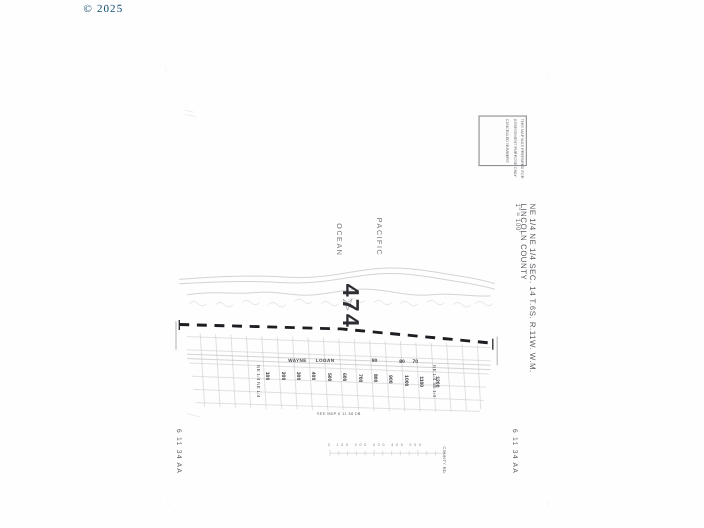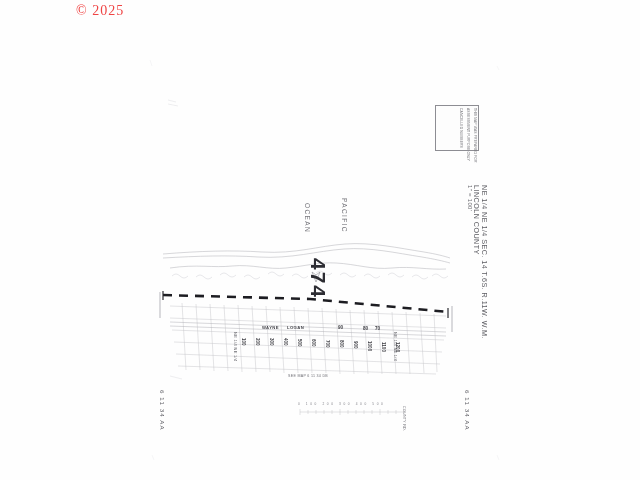--- a/index.html
+++ b/index.html
@@ -2,22 +2,22 @@
 <html><head>
 <meta charset="utf-8">
 <style>
   html,body{margin:0;padding:0;background:#ffffff;}
   body{width:640px;height:480px;overflow:hidden;
        font-family:"Liberation Sans",sans-serif;color:#4a4a4a;}
 
   #page{position:relative;width:640px;height:480px;background:#fefefe;overflow:hidden;}
 
   
-  .watermark{position:absolute;left:76px;top:3px;font-size:14px;letter-spacing:1px;
-             color:#ef4444;font-family:"Liberation Serif",serif;white-space:nowrap;}
+  .watermark{position:absolute;left:76px;top:3px;font-size:10px;letter-spacing:1px;
+             color:#0c4a6e;font-family:"Liberation Serif",serif;white-space:nowrap;}
 
   
   .rot{position:absolute;transform-origin:0 0;white-space:nowrap;}
   .r90{transform:rotate(90deg);}
 
   
   .titleblock{position:absolute;left:479px;top:105px;width:46px;height:44px;
               border:1px solid #8d8d93;box-sizing:border-box;background:#fdfdfd;
               transform:rotate(90deg);transform-origin:0 0;}
   .titleblock .tline{font-size:3.4px;line-height:1.45;color:#6d6d73;

